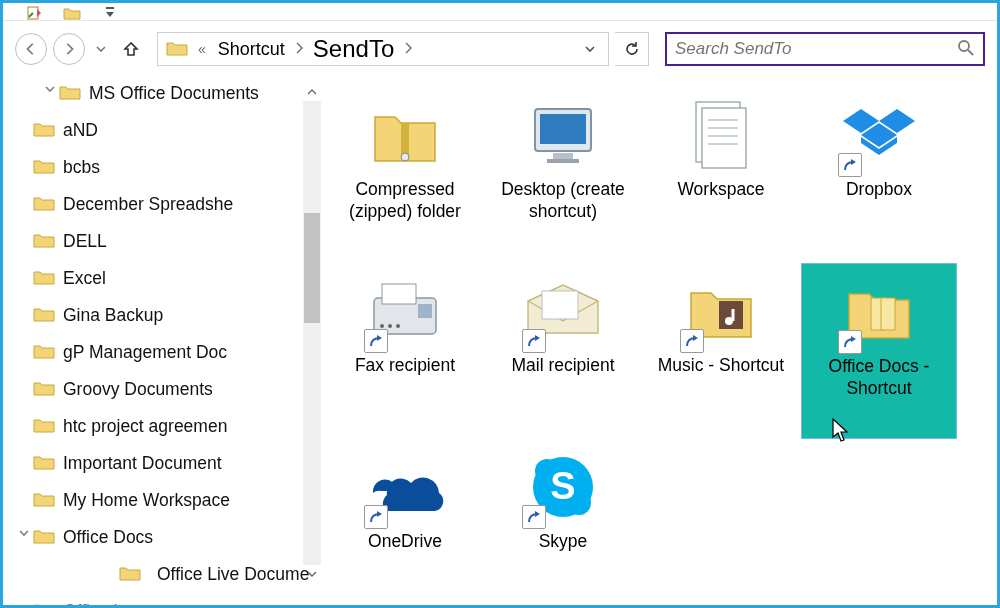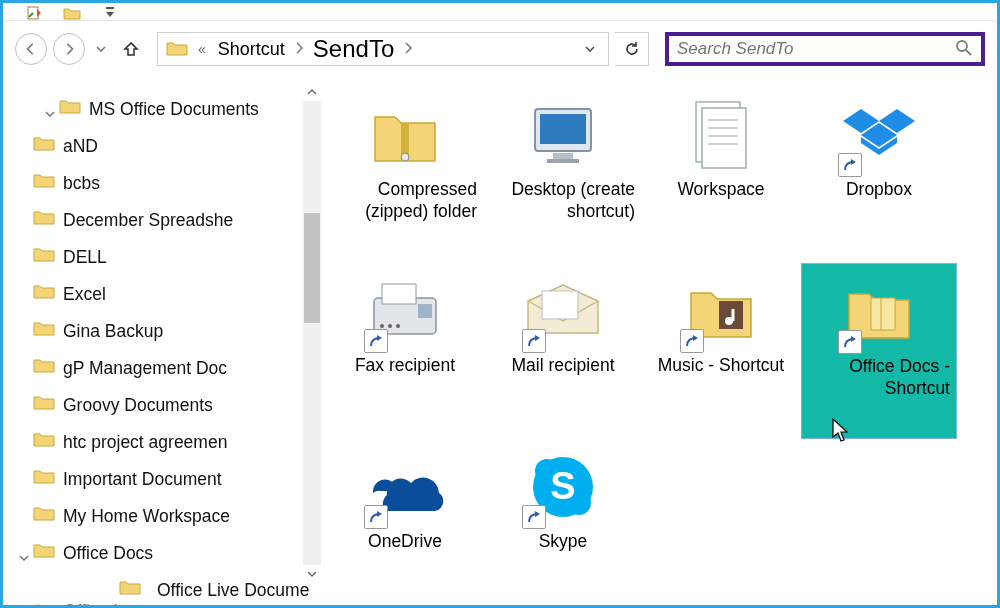--- a/index.html
+++ b/index.html
@@ -48,21 +48,21 @@
 }
 .address-box .folder-ic { margin: 0 4px; }
 .crumb { display:flex; align-items:center; height:100%; padding:0 6px; }
 .crumb-sep { color:#6b6b6b; padding:0 3px; }
 .addr-dropdown { margin-left:auto; width:28px; display:flex; align-items:center; justify-content:center; color:#555; }
 .refresh-btn {
   width: 34px; height: 34px; border: 1px solid #cfcfcf; border-left:none;
   display: flex; align-items: center; justify-content: center; color:#333;
 }
 .search-box {
-  width: 320px; height: 34px; border: 4px solid #4c1d95; margin-left: 10px;
+  width: 320px; height: 34px; border: 2px solid #4c1d95; margin-left: 10px;
   display: flex; align-items: center; color:#6d6d6d;
   padding: 0 8px;
 }
 .search-box input {
   border:none; outline:none; flex:1; font-size:17px; color:#6d6d6d; font-style:italic;
   background:transparent;
 }
 .search-box .search-ic { color:#7c7c7c; }
 
 .body-area {
@@ -76,41 +76,41 @@
 }
 .tree-scroll {
   position:absolute; right:2px; top:6px; width:18px; height:500px;
 }
 .tree-scroll .track { position:absolute; top:18px; bottom:18px; left:0; right:0; background:#f0f0f0; }
 .tree-scroll .thumb { position:absolute; top:130px; left:1px; width:16px; height:110px; background:#c2c2c2; }
 .tree-scroll .arrow { position:absolute; left:0; width:18px; height:18px; display:flex; align-items:center; justify-content:center; color:#666; }
 .tree-scroll .arrow.top{ top:0; } .tree-scroll .arrow.bottom{ bottom:0; }
 
 .tree-row {
-  height: 37px; display:flex; align-items:flex-end; padding-left: 12px;
+  height: 37px; display:flex; align-items:flex-start; padding-left: 12px;
   white-space:nowrap; overflow:hidden; font-size:17.5px; color:#111;
 }
 .tree-row .caret {
   width:18px; display:inline-flex; justify-content:center; color:#808080;
 }
 .tree-row .caret.hidden { visibility:hidden; }
 .tree-row .fico { margin-right:8px; }
 .tree-row.depth1 { }
 .tree-row.depth2 { padding-left: 90px; gap: 8px; }
 
 .content {
   flex:1; padding: 10px 14px 0 4px;
   display:flex; flex-wrap:wrap; align-content:flex-start;
   gap: 0px 2px;
 }
 .item {
   width: 156px; height: 176px;
   display:flex; flex-direction:column; align-items:center;
   padding:6px;
-  text-align:right;
+  text-align:center;
 }
 .item .iconbox {
   width: 90px; height: 84px; display:flex; align-items:center; justify-content:center; position:relative;
 }
 .item .label {
   margin-top:2px; font-size:17.5px; line-height:1.25; color:#000;
 }
 .item.selected {
   background: #14b8a6;
   border: 1px solid #7ab7e8;

